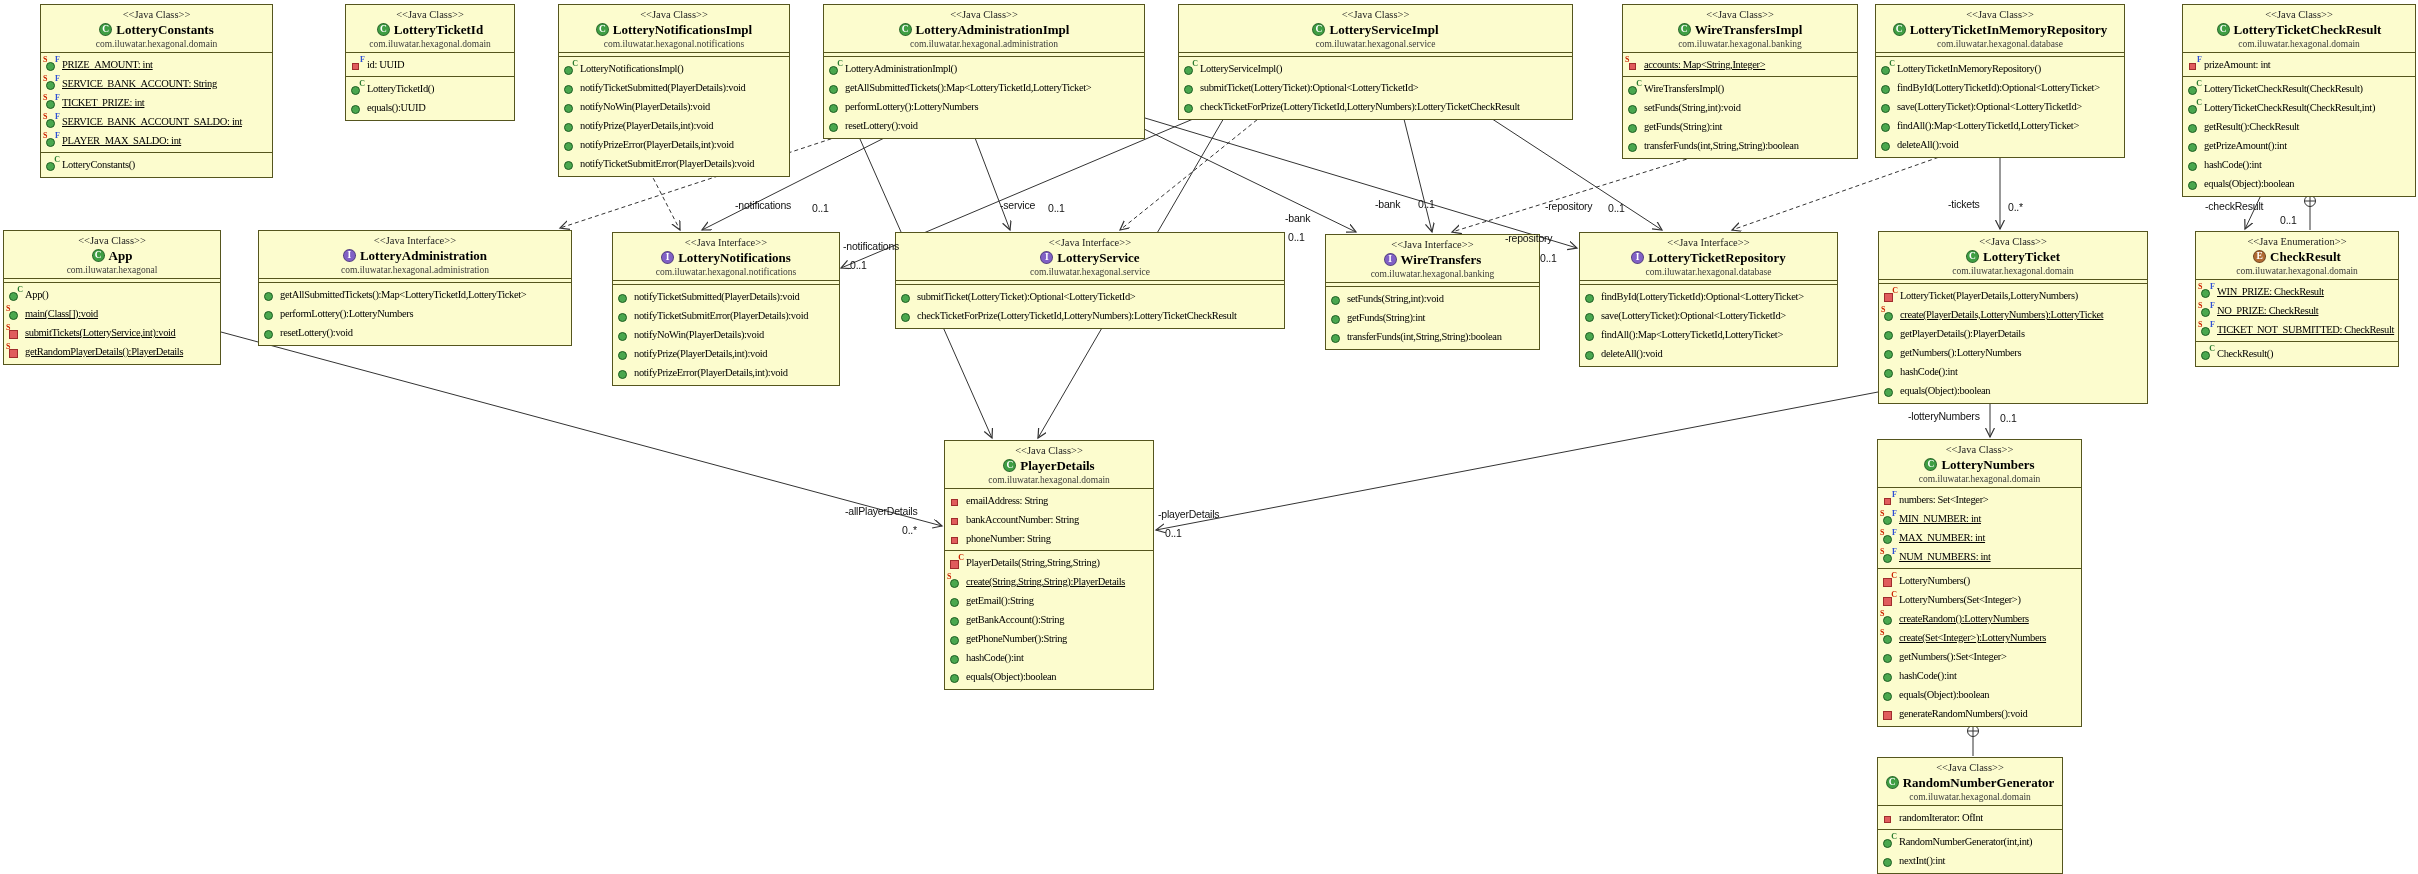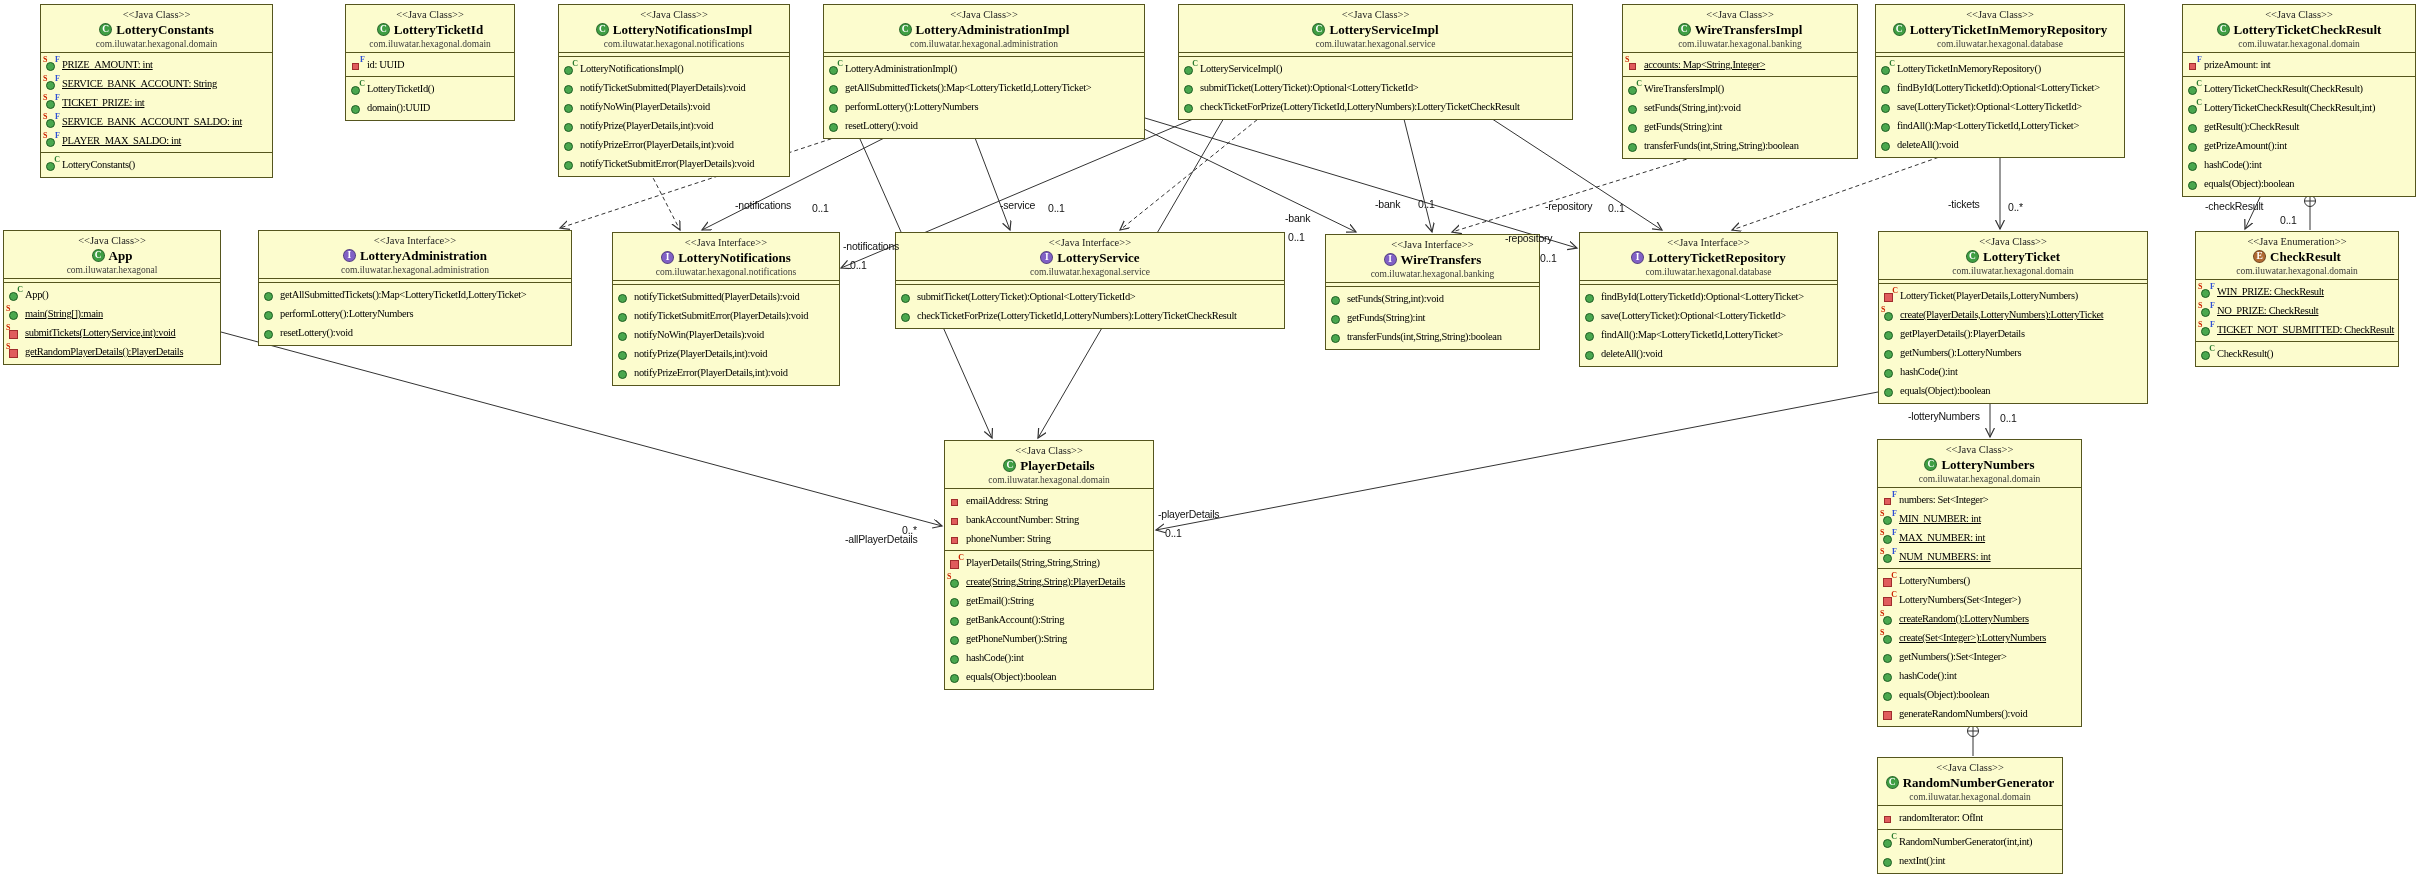--- a/index.html
+++ b/index.html
@@ -102,21 +102,21 @@
       <span class="edge-label" style="left: 1545px; top: 200px;">-repository</span>
       <span class="edge-label" style="left: 1608px; top: 202px;">0..1</span>
       <span class="edge-label" style="left: 1505px; top: 232px;">-repository</span>
       <span class="edge-label" style="left: 1540px; top: 252px;">0..1</span>
       <span class="edge-label" style="left: 1948px; top: 198px;">-tickets</span>
       <span class="edge-label" style="left: 2008px; top: 201px;">0..*</span>
       <span class="edge-label" style="left: 2205px; top: 200px;">-checkResult</span>
       <span class="edge-label" style="left: 2280px; top: 214px;">0..1</span>
       <span class="edge-label" style="left: 1908px; top: 410px;">-lotteryNumbers</span>
       <span class="edge-label" style="left: 2000px; top: 412px;">0..1</span>
-      <span class="edge-label" style="left: 845px; top: 533px;">-allPlayerDetails</span>
+      <span class="edge-label" style="left: 845px; top: 505px;">-allPlayerDetails</span>
       <span class="edge-label" style="left: 902px; top: 524px;">0..*</span>
       <span class="edge-label" style="left: 1158px; top: 508px;">-playerDetails</span>
       <span class="edge-label" style="left: 1165px; top: 527px;">0..1</span>
     </div>
   <div id="boxes">
       <div class="uml-class" style="left: 40px; top: 4px; width: 233px;">
         <div class="hdr">
           <div class="stereo">&lt;&lt;Java Class&gt;&gt;</div>
           <div class="cname">
             <span class="typeicon class">C</span>
@@ -199,21 +199,21 @@
             <span class="micon">
               <span class="mbase b-circle"></span>
               <span class="sup supR" style="color: rgb(42, 122, 46);">C</span>
             </span>
             <span class="mtext">LotteryTicketId()</span>
           </div>
           <div class="member">
             <span class="micon">
               <span class="mbase b-circle"></span>
             </span>
-            <span class="mtext">domain():UUID</span>
+            <span class="mtext">equals():UUID</span>
           </div>
         </div>
       </div>
       <div class="uml-class" style="left: 558px; top: 4px; width: 232px;">
         <div class="hdr">
           <div class="stereo">&lt;&lt;Java Class&gt;&gt;</div>
           <div class="cname">
             <span class="typeicon class">C</span>
             <span>LotteryNotificationsImpl</span>
           </div>
@@ -495,21 +495,21 @@
               <span class="mbase b-circle"></span>
               <span class="sup supR" style="color: rgb(42, 122, 46);">C</span>
             </span>
             <span class="mtext">App()</span>
           </div>
           <div class="member">
             <span class="micon">
               <span class="mbase b-circle"></span>
               <span class="sup supL" style="color: rgb(204, 34, 0);">S</span>
             </span>
-            <span class="mtext u">main(String[]):main</span>
+            <span class="mtext u">main(Class[]):void</span>
           </div>
           <div class="member">
             <span class="micon">
               <span class="mbase b-square"></span>
               <span class="sup supL" style="color: rgb(204, 34, 0);">S</span>
             </span>
             <span class="mtext u">submitTickets(LotteryService,int):void</span>
           </div>
           <div class="member">
             <span class="micon">

